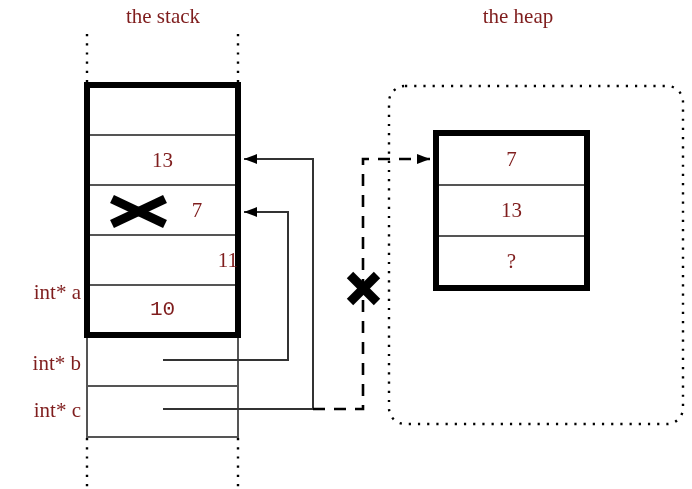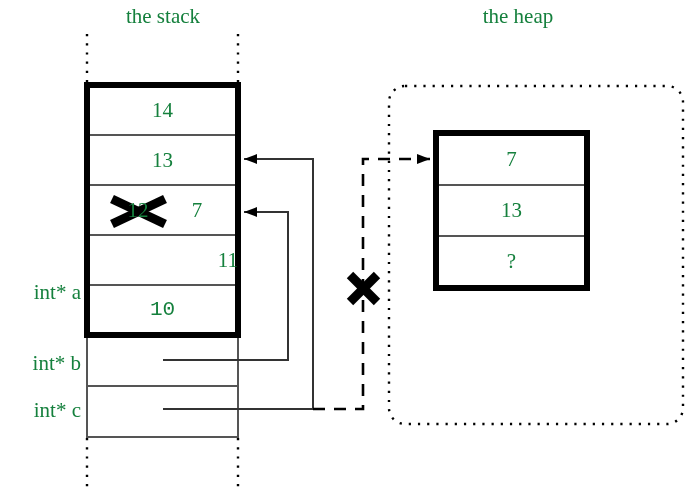--- a/index.html
+++ b/index.html
@@ -17,21 +17,21 @@
   }
   #svg-layer {
     position: absolute;
     left: 0;
     top: 0;
     width: 692px;
     height: 489px;
   }
   .label {
     position: absolute;
-    color: #15803d;
+    color: #7f1d1d;
     white-space: nowrap;
     font-family: "Liberation Serif", "DejaVu Serif", serif;
   }
   .title {
     font-size: 21px;
     text-align: center;
   }
   .cell-value {
     font-size: 21px;
     text-align: center;
@@ -95,25 +95,23 @@
       <line x1="350" y1="302" x2="377" y2="275" stroke="#000000" stroke-width="9" stroke-linecap="butt"></line>
     </g>
 
     <rect x="389" y="86" width="294" height="338" rx="16" ry="16" fill="none" stroke="#000000" stroke-width="2.4" stroke-dasharray="2.2 7" stroke-linecap="butt"></rect>
 
     <rect x="436" y="133" width="151" height="155" fill="#ffffff" stroke="#000000" stroke-width="6"></rect>
     <line x1="439" y1="185" x2="584" y2="185" stroke="#555555" stroke-width="2"></line>
     <line x1="439" y1="236" x2="584" y2="236" stroke="#555555" stroke-width="2"></line>
   </svg>
 
-  <div class="label cell-value" style="left:87px; top:98px; width:151px;">14</div>
 
   <div class="label cell-value" style="left:87px; top:148px; width:151px;">13</div>
 
-  <div class="label cell-value" style="left:100px; top:198px; width:76px;">12</div>
 
   <div class="label cell-value" style="left:172px; top:198px; width:50px;">7</div>
 
   <div class="label cell-value" style="left:87px; top:248px; width:151px;text-align:right;">11</div>
 
   <div class="label cell-value" style="left:87px; top:298px; width:151px;font-family:Liberation Mono, monospace;">10</div>
 
   <div class="label var-label" style="left:-3px; top:280px; width:84px;">int* a</div>
 
   <div class="label var-label" style="left:-3px; top:351px; width:84px;">int* b</div>

